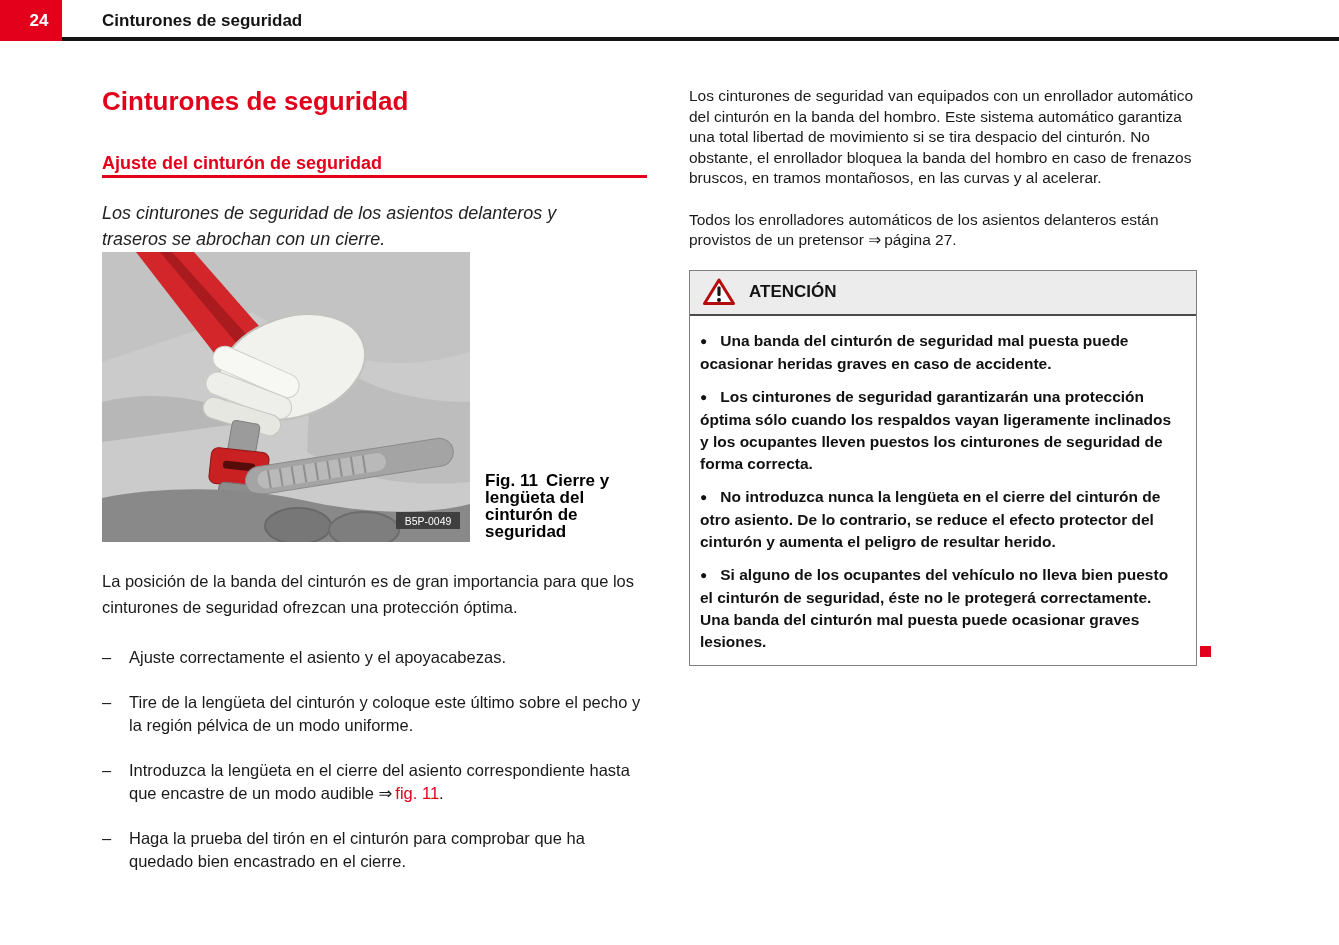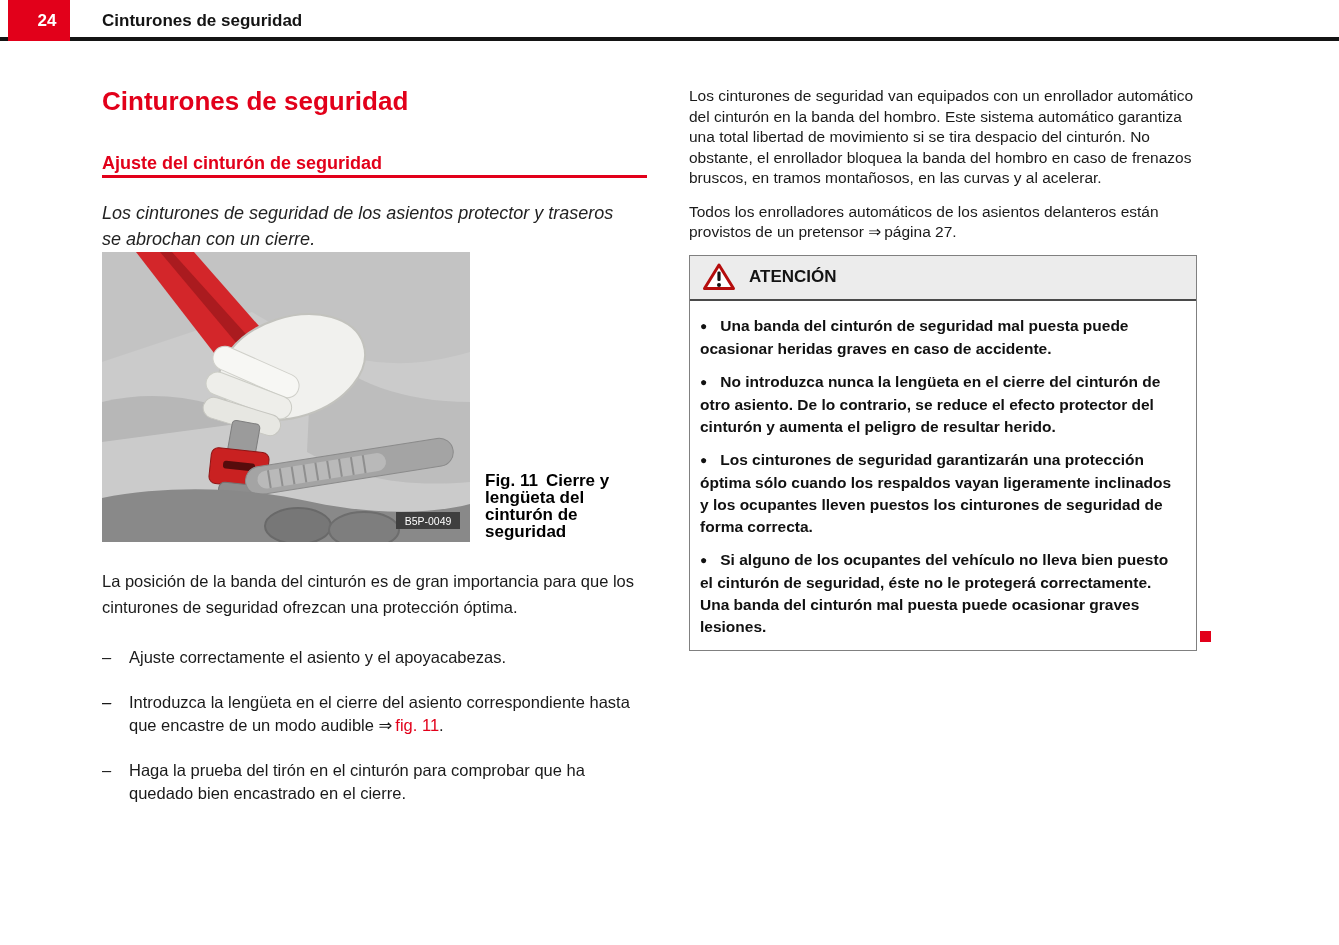--- a/index.html
+++ b/index.html
@@ -12,21 +12,21 @@
     color:#1a1a1a;
     overflow:hidden;
   }
 
   
   .topbar {
     position:absolute; top:0; left:0; width:100%; height:41px;
     border-bottom:4px solid #141414;
   }
   .pagenum {
-    position:absolute; left:8px; top:0; width:62px; height:41px;
+    position:absolute; left:0; top:0; width:62px; height:41px;
     background:#e2001a; color:#ffffff;
     display:flex; align-items:center; justify-content:center;
     font-weight:bold; font-size:17px;padding-left:16px;
   }
   .toptitle {
     position:absolute; left:102px; top:0; height:41px; line-height:41px;
     font-weight:bold; font-size:17px; color:#141414;
   }
 
   
@@ -62,24 +62,24 @@
     position:relative; padding-left:27px; margin-bottom:22px;
     font-size:16.5px; line-height:23px;
   }
   .dash { position:absolute; left:0; top:0; }
   .arrow { margin-right:3px; }
   .ref { color:#e2001a; cursor:pointer; }
   .ref-page { color:#1a1a1a; cursor:pointer; }
 
   
   .body-r { font-size:15.5px; line-height:20.5px; }
-  .body-r + .body-r { margin-top:13px; }
+  .body-r + .body-r { margin-top:21px; }
 
   .warnbox {
-    position:relative; margin-top:12px;
+    position:relative; margin-top:19px;
     border:1px solid #808080; background:#ffffff;
   }
   .warnhead {
     display:flex; align-items:center; gap:13px;
     height:45px; padding-left:12px;
     background:#ececec; border-bottom:2px solid #4a4a4a;
   }
   .warnicon { display:inline-flex; width:34px; height:30px; }
   .warntitle { font-weight:bold; font-size:17px; color:#141414; }
   .warnbody { padding:3px 12px 12px 10px; }
@@ -99,21 +99,21 @@
 <div class="page">
 
   <header class="topbar">
     <div class="pagenum">24</div>
     <div class="toptitle">Cinturones de seguridad</div>
   </header>
 
   <section class="col col-left">
     <h1 class="title">Cinturones de seguridad</h1>
     <h2 class="subtitle">Ajuste del cinturón de seguridad</h2>
-    <p class="intro">Los cinturones de seguridad de los asientos protector y traseros se abrochan con un cierre.</p>
+    <p class="intro">Los cinturones de seguridad de los asientos delanteros y traseros se abrochan con un cierre.</p>
 
     <figure class="fig">
       <svg class="figimg" viewBox="0 0 368 290" width="368" height="290" role="img">
         <rect width="368" height="290" fill="#cbcbcb"></rect>
         <path d="M0 0 H368 V100 C300 120 260 110 210 95 L150 60 L0 110 Z" fill="#c3c3c3"></path>
         <path d="M0 150 C60 135 120 150 150 170 L0 190 Z" fill="#b7b7b7"></path>
         <path d="M210 95 C250 130 300 150 368 150 V230 C300 236 250 225 205 200 Z" fill="#bdbdbd"></path>
 
         <polygon points="34,0 92,0 178,98 136,132" fill="#d3262a"></polygon>
         <polygon points="58,0 70,0 162,102 152,112" fill="#aa1b1f"></polygon>
@@ -162,20 +162,21 @@
 
     <p class="body">La posición de la banda del cinturón es de gran importancia para que los cinturones de seguridad ofrezcan una protección óptima.</p>
 
     <ul class="dashlist">
       <li>
         <span class="dash">–</span>
         <span>Ajuste correctamente el asiento y el apoyacabezas.</span>
       </li>
       <li>
         <span class="dash">–</span>
+        <span>Tire de la lengüeta del cinturón y coloque este último sobre el pecho y la región pélvica de un modo uniforme.</span>
       </li>
       <li>
         <span class="dash">–</span>
         <span>Introduzca la lengüeta en el cierre del asiento correspondiente hasta que encastre de un modo audible </span><span class="arrow">⇒</span><span class="ref">fig. 11</span><span>.</span>
       </li>
       <li>
         <span class="dash">–</span>
         <span>Haga la prueba del tirón en el cinturón para comprobar que ha quedado bien encastrado en el cierre.</span>
       </li>
     </ul>
@@ -193,21 +194,21 @@
           <svg width="34" height="30" viewBox="0 0 34 30">
             <path d="M17 3 L31.5 26.5 H2.5 Z" fill="#ffffff" stroke="#b50d0d" stroke-width="3" stroke-linejoin="round"></path>
             <rect x="15.4" y="9.5" width="3.2" height="9.5" rx="1.2" fill="#141414"></rect>
             <circle cx="17" cy="23" r="2" fill="#141414"></circle>
           </svg>
         </span>
         <span class="warntitle">ATENCIÓN</span>
       </div>
       <div class="warnbody">
         <p class="warnitem"><span class="dot">●</span><span>Una banda del cinturón de seguridad mal puesta puede ocasionar heridas graves en caso de accidente.</span></p>
+        <p class="warnitem"><span class="dot">●</span><span>Los cinturones de seguridad garantizarán una protección óptima sólo cuando los respaldos vayan ligeramente inclinados y los ocupantes lleven puestos los cinturones de seguridad de forma correcta.</span></p>
         <p class="warnitem"><span class="dot">●</span><span>No introduzca nunca la lengüeta en el cierre del cinturón de otro asiento. De lo contrario, se reduce el efecto protector del cinturón y aumenta el peligro de resultar herido.</span></p>
-        <p class="warnitem"><span class="dot">●</span><span>Los cinturones de seguridad garantizarán una protección óptima sólo cuando los respaldos vayan ligeramente inclinados y los ocupantes lleven puestos los cinturones de seguridad de forma correcta.</span></p>
         <p class="warnitem"><span class="dot">●</span><span>Si alguno de los ocupantes del vehículo no lleva bien puesto el cinturón de seguridad, éste no le protegerá correctamente. Una banda del cinturón mal puesta puede ocasionar graves lesiones.</span></p>
       </div>
       <span class="endmark"></span>
     </div>
   </section>
 
 </div>
 
 </body></html>

